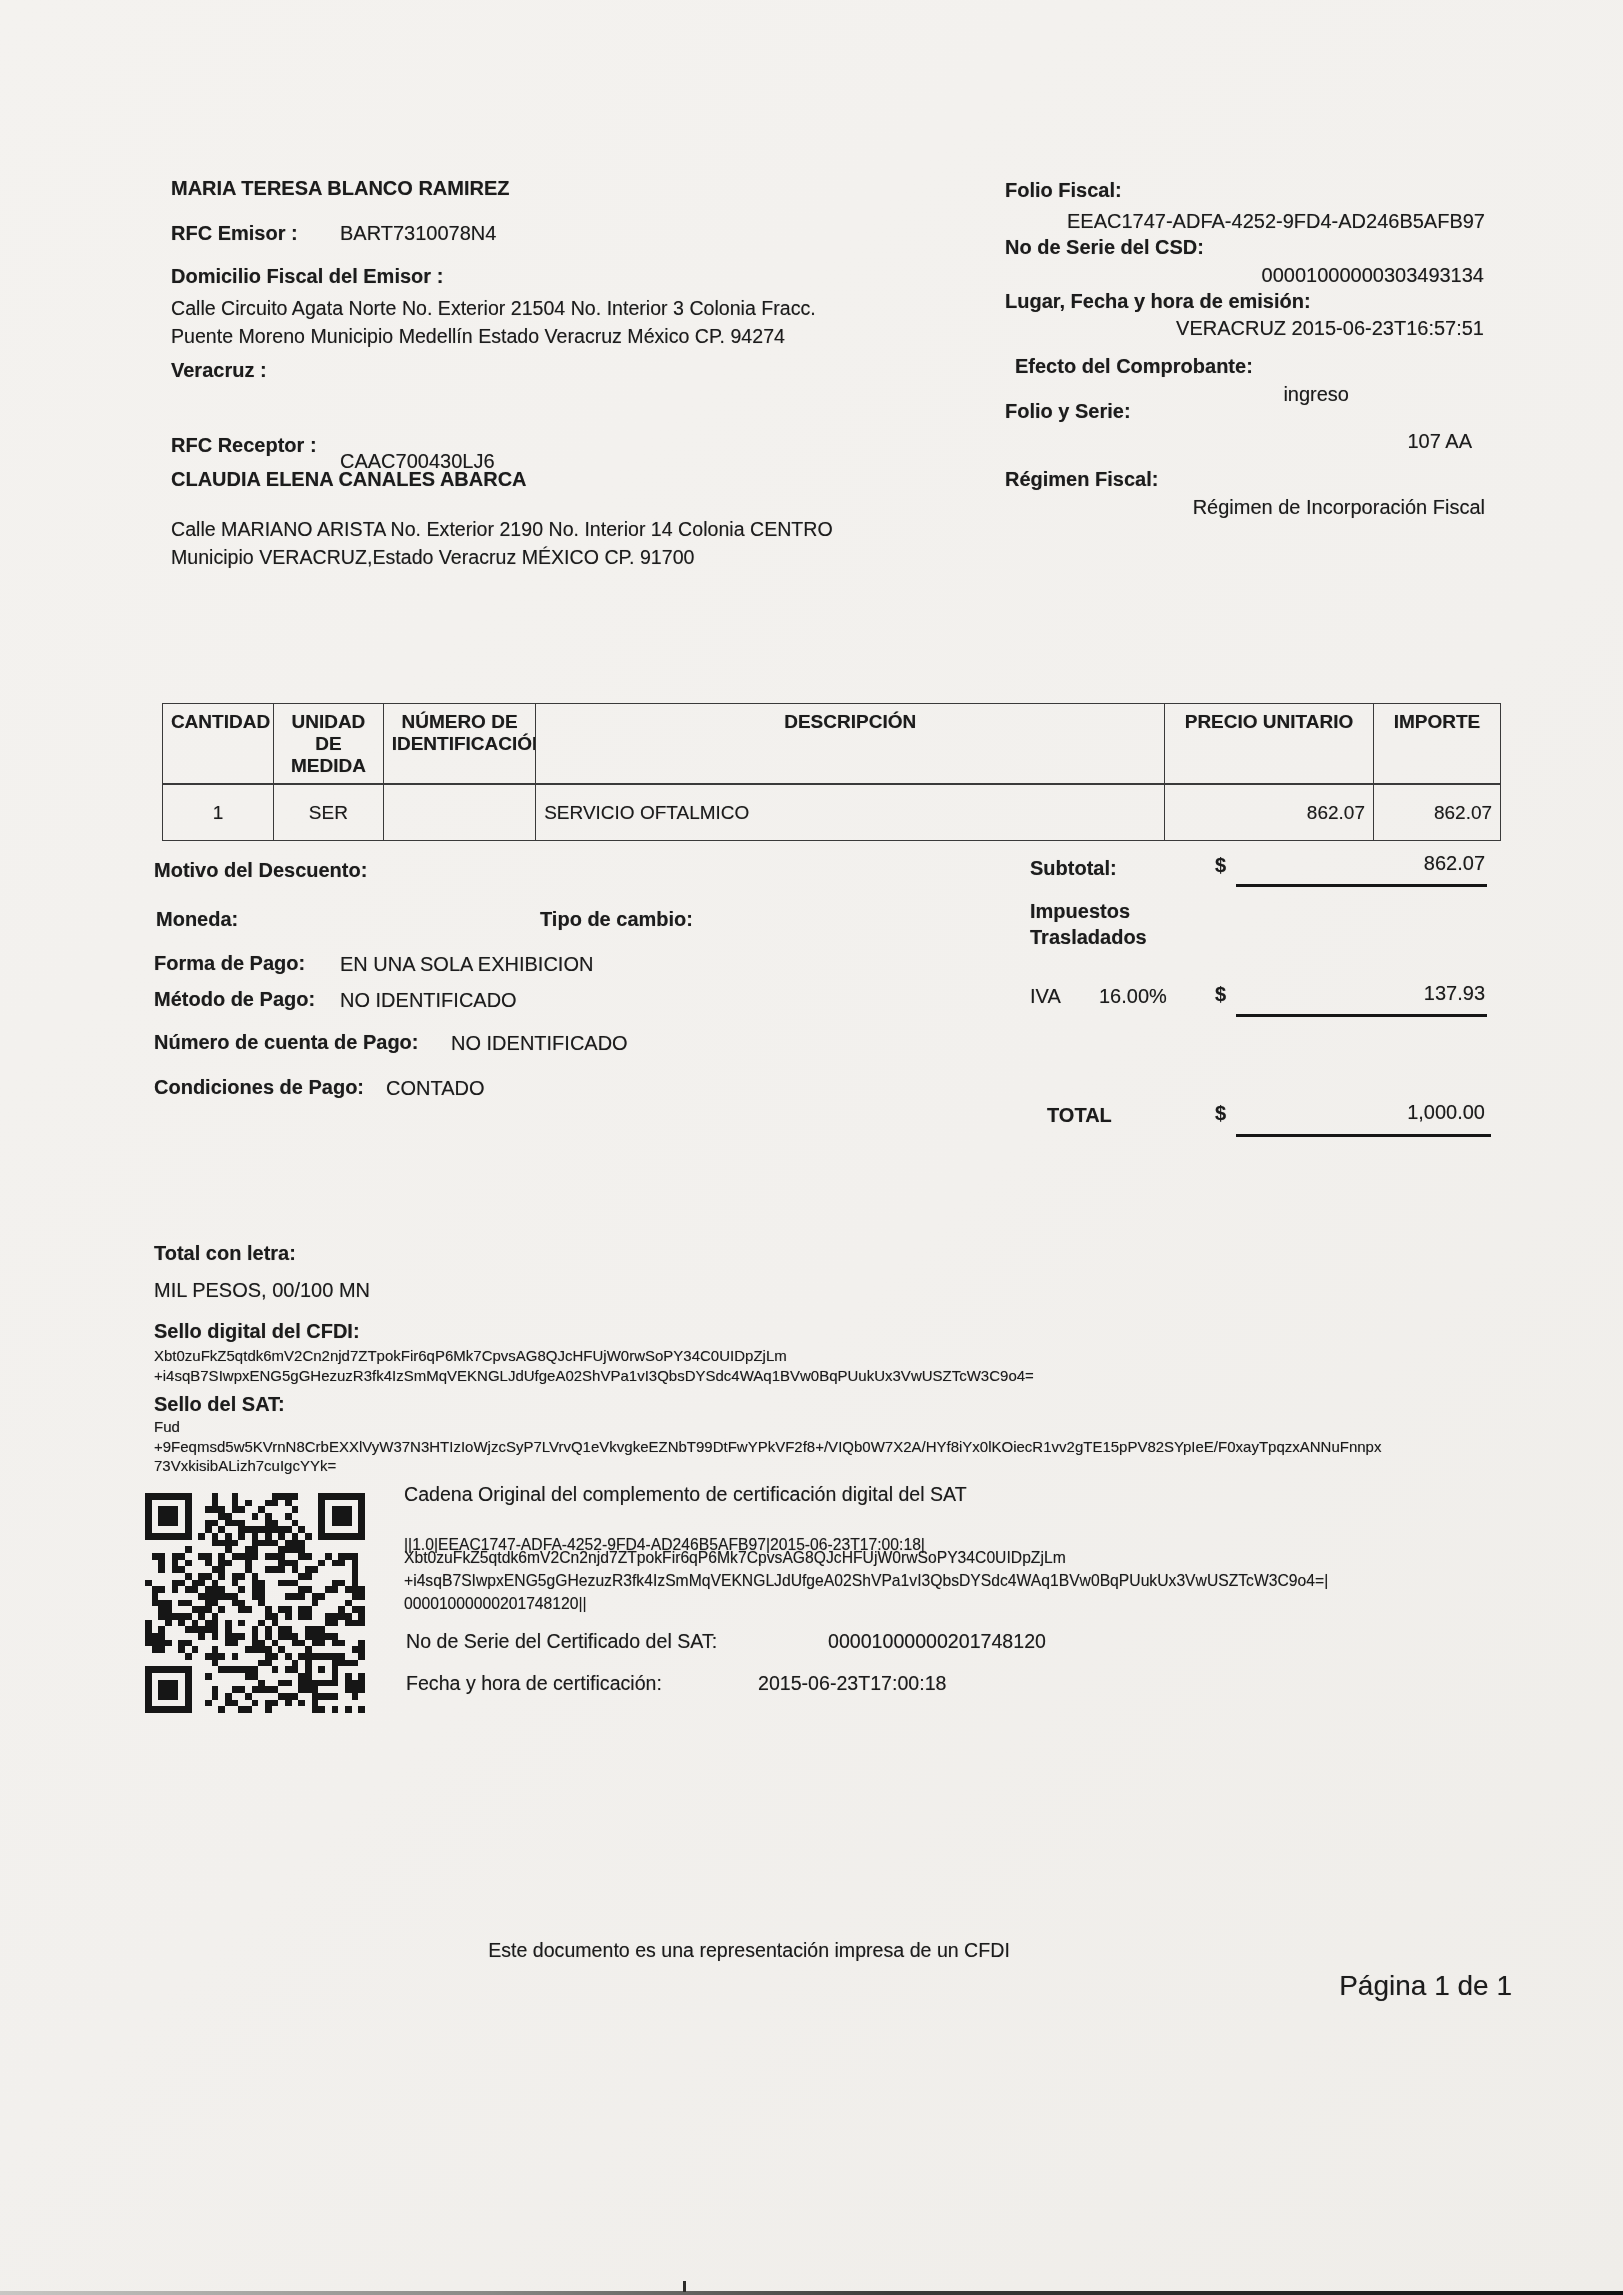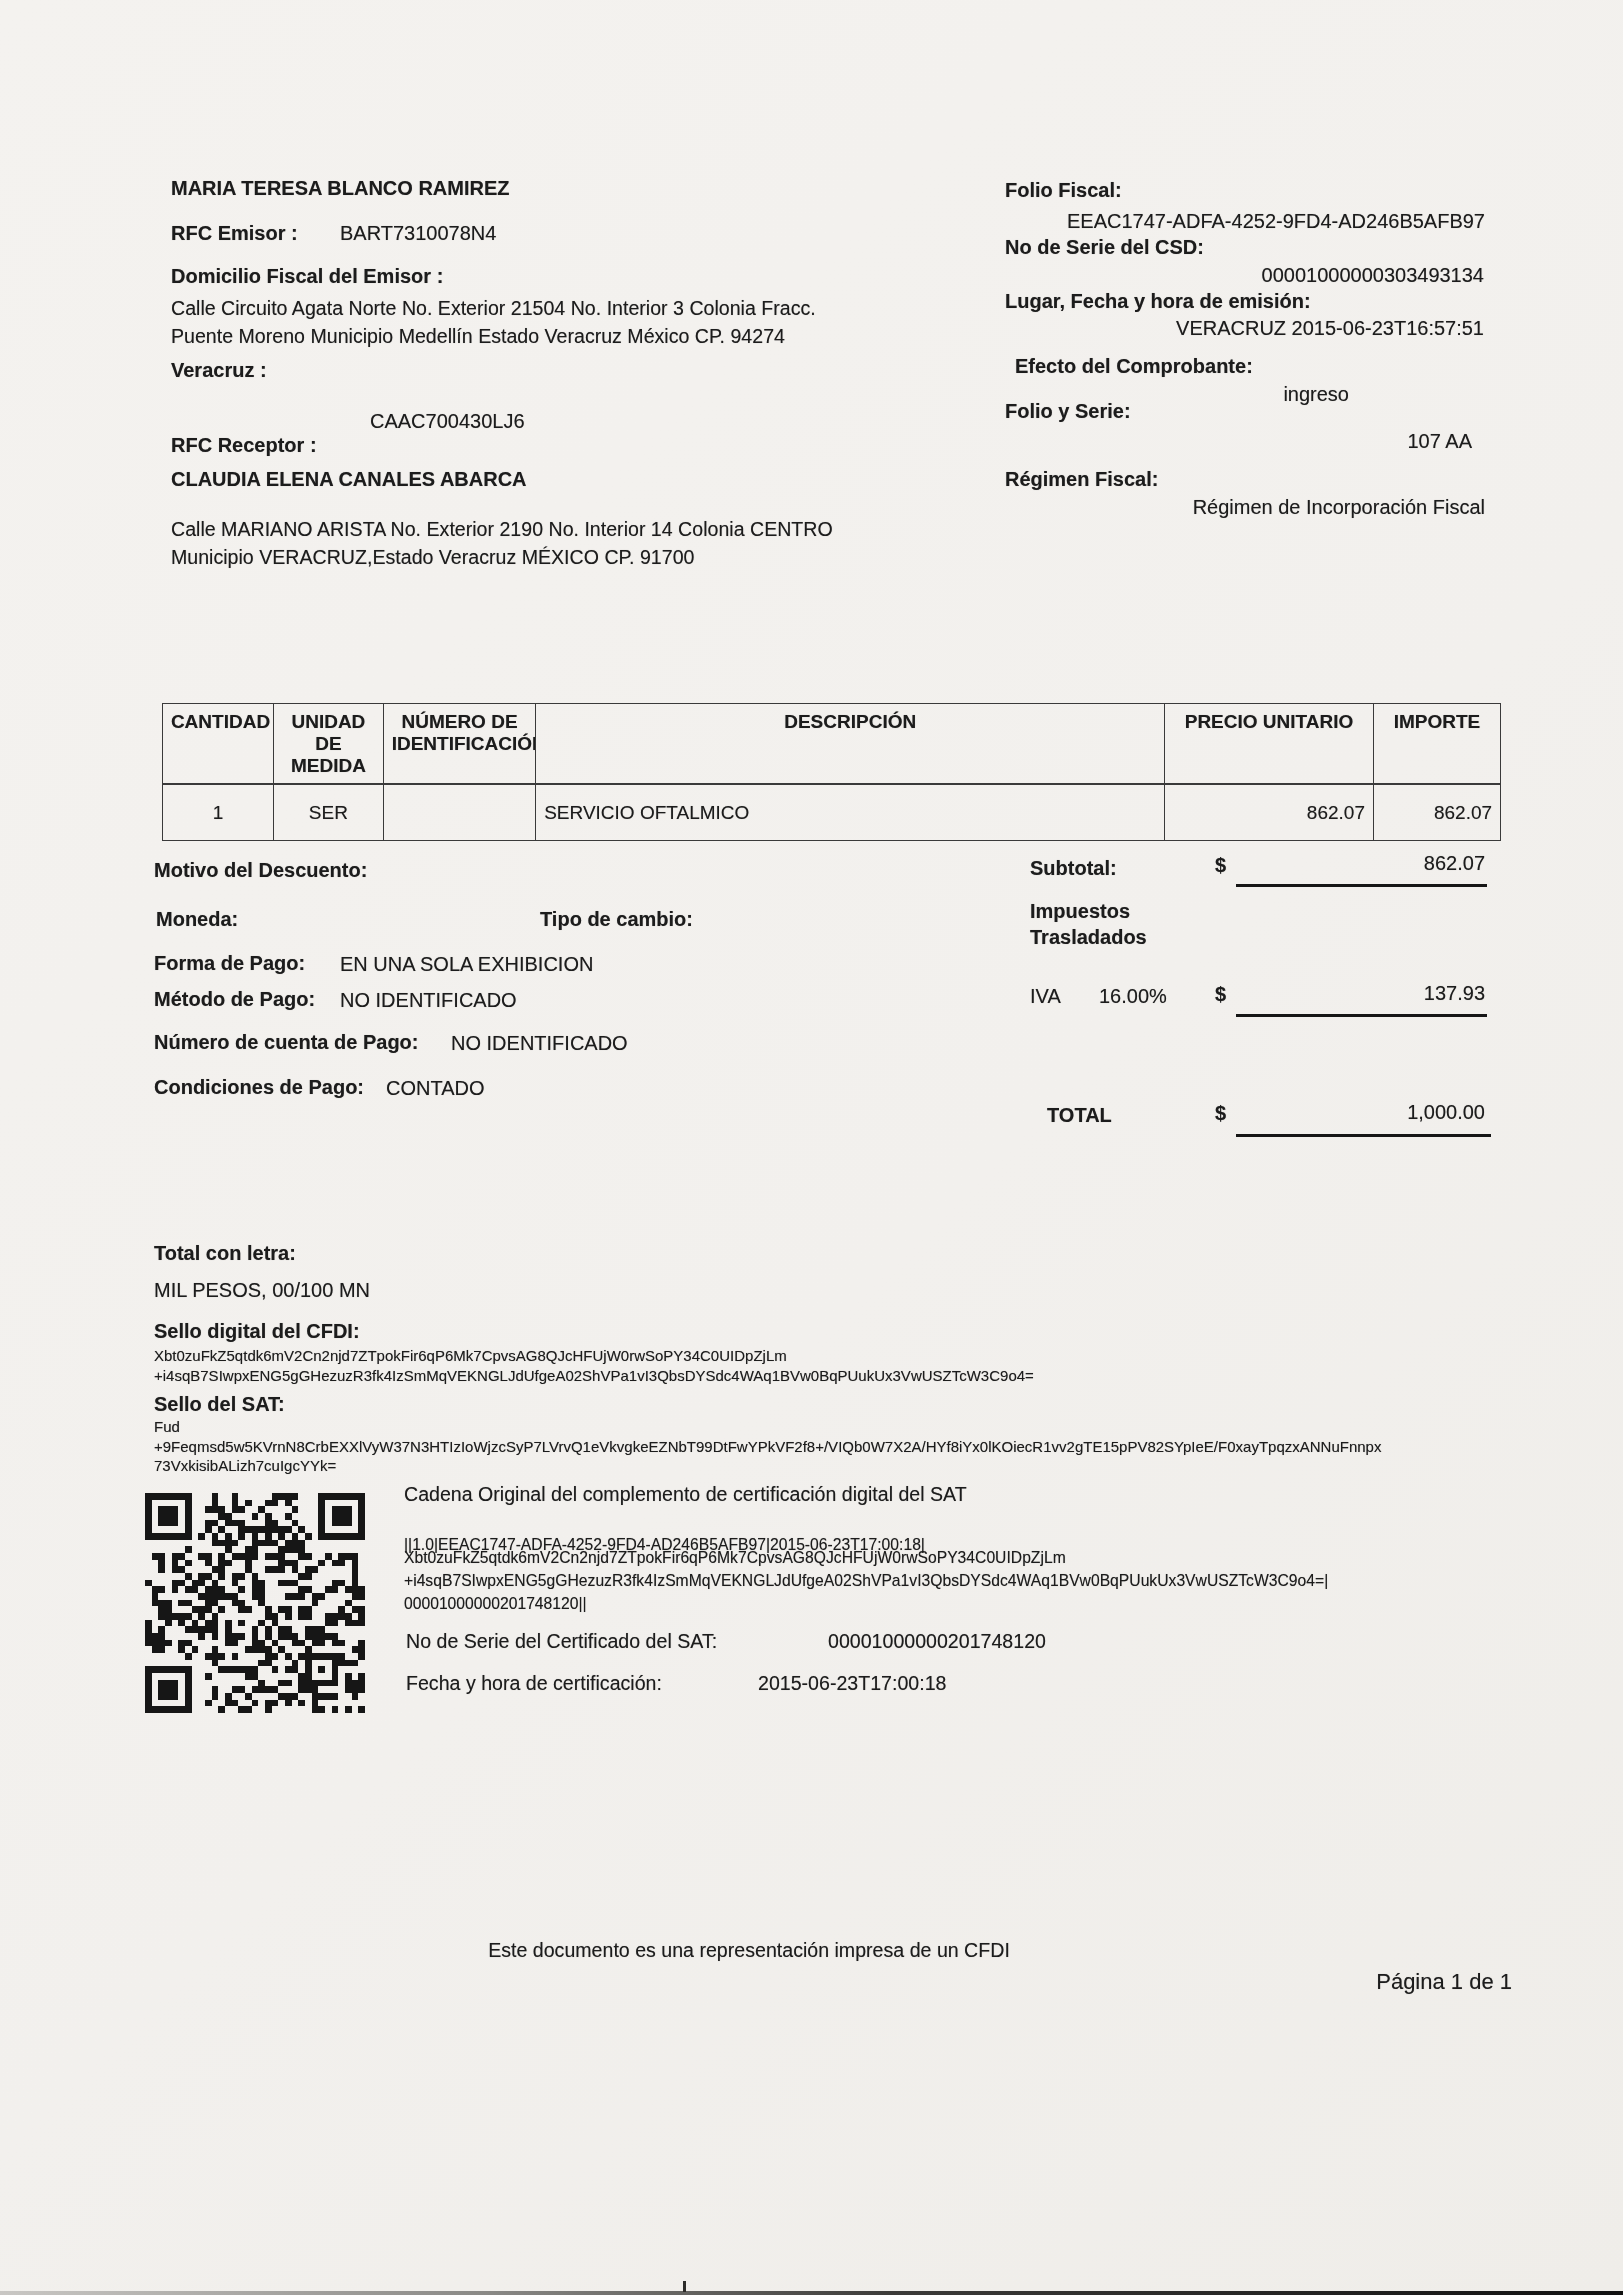--- a/index.html
+++ b/index.html
@@ -11,21 +11,21 @@
     color:#1c1c1c;
     overflow:hidden;
     text-shadow:0 0 0.7px rgba(30,30,30,.45);
   }
   .abs{position:absolute;}
   .lbl{font-weight:700;}
   .t31{font-size:20px;line-height:1.3;}
   .t30{font-size:19.6px;line-height:1.3;}
   .t24{font-size:15.7px;line-height:1.45;}
   .t23{font-size:15px;line-height:1.35;}
-  .t34{font-size:22px;line-height:1.3;}
+  .t34{font-size:28px;line-height:1.3;}
   .rt{text-align:right;}
   table.items{
     border-collapse:collapse;width:1339px;table-layout:fixed;
     background:transparent;
   }
   table.items th, table.items td{
     border:1.3px solid #3a3a3a;
     padding:6.5px 7.9px;
     overflow:hidden;white-space:nowrap;
   }
@@ -64,21 +64,21 @@
   <div class="abs t31 lbl" style="left:1005px;top:288px;">Lugar, Fecha y hora de emisión:</div>
   <div class="abs t31 rt" style="right:139px;top:315px;">VERACRUZ  2015-06-23T16:57:51</div>
   <div class="abs t31 lbl" style="left:1015px;top:353px;">Efecto del Comprobante:</div>
   <div class="abs t31 rt" style="right:274px;top:381px;">ingreso</div>
   <div class="abs t31 lbl" style="left:1005px;top:398px;">Folio y Serie:</div>
   <div class="abs t31 rt" style="right:151px;top:428px;">107  AA</div>
   <div class="abs t31 lbl" style="left:1005px;top:466px;">Régimen Fiscal:</div>
   <div class="abs t31 rt" style="right:138px;top:494px;">Régimen de Incorporación Fiscal</div>
 
   <div class="abs t31 lbl" style="left:171px;top:432px;">RFC Receptor :</div>
-  <div class="abs t31" style="left:340px;top:408px;margin-left:30px;">CAAC700430LJ6</div>
+  <div class="abs t31" style="left:340px;top:448px;">CAAC700430LJ6</div>
   <div class="abs t31 lbl" style="left:171px;top:466px;">CLAUDIA ELENA CANALES ABARCA</div>
   <div class="abs t30" style="left:171px;top:517px;width:720px;">Calle MARIANO ARISTA No. Exterior 2190 No. Interior 14 Colonia CENTRO</div>
   <div class="abs t30" style="left:171px;top:545px;width:720px;">Municipio VERACRUZ,Estado Veracruz MÉXICO CP. 91700</div>
 
   <div class="abs" style="left:162px;top:703px;">
     <table class="items">
       <colgroup>
         <col style="width:8.3%">
           <col style="width:8.2%">
           <col style="width:11.4%">

